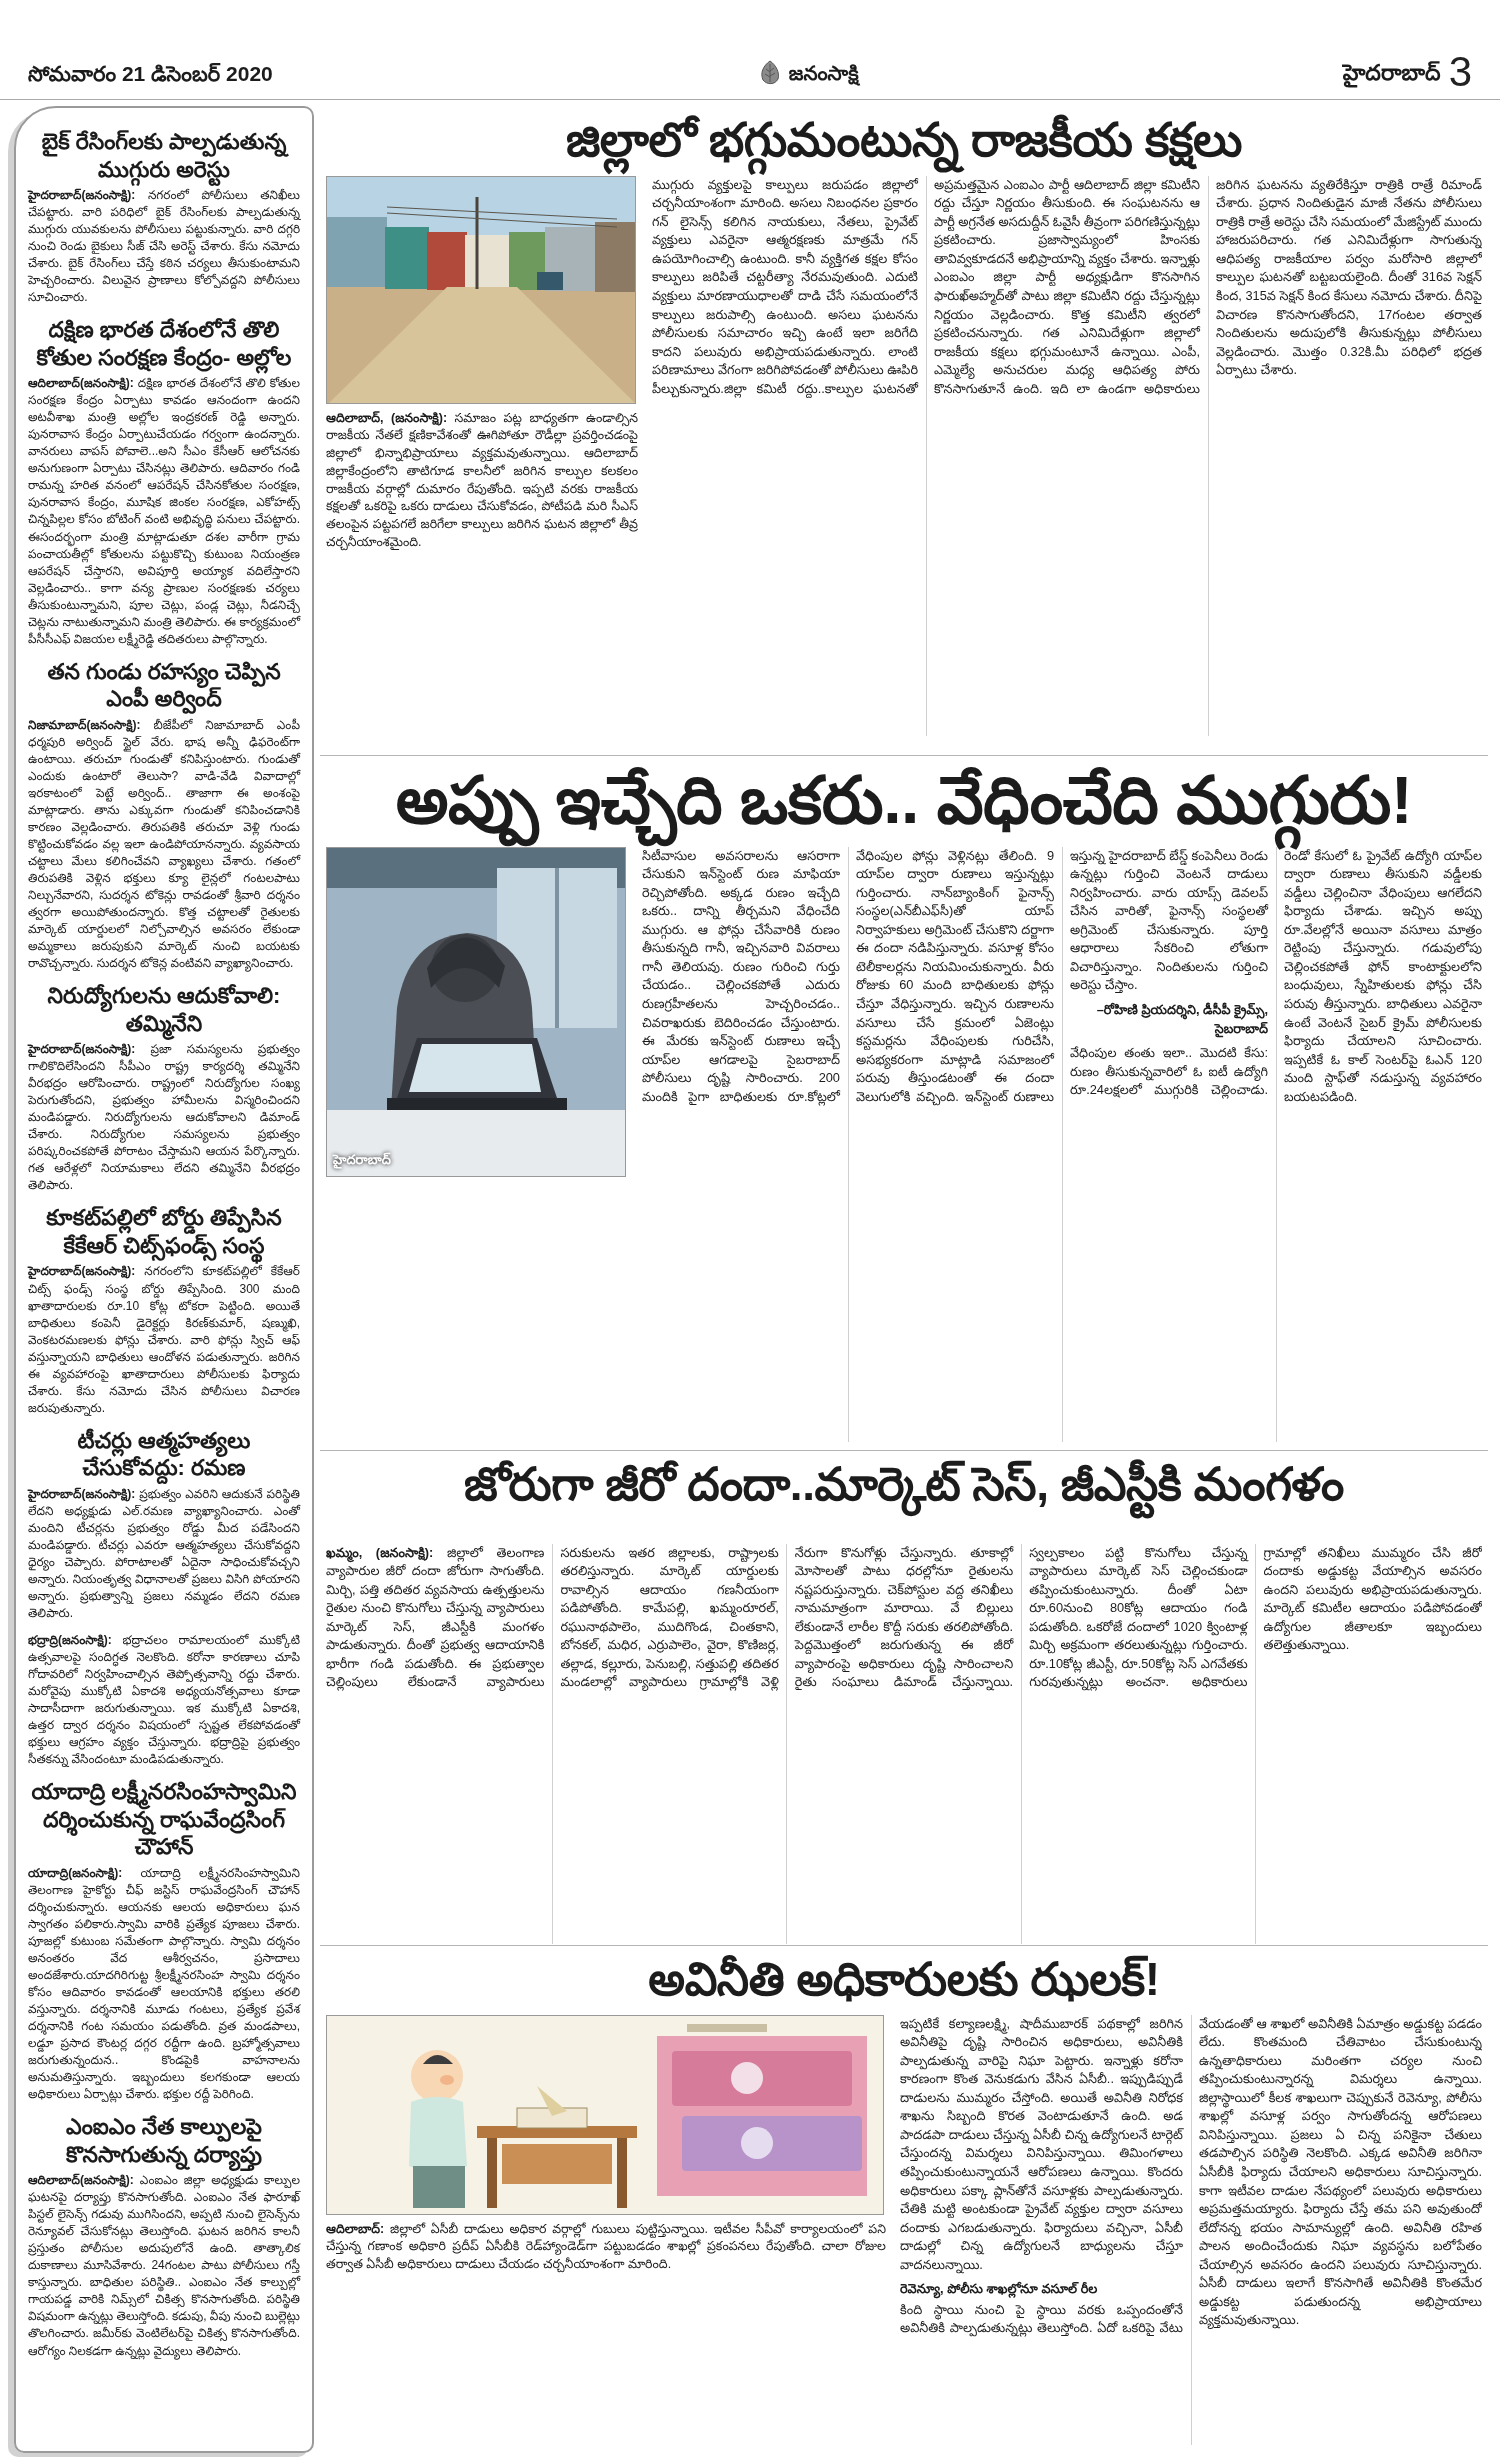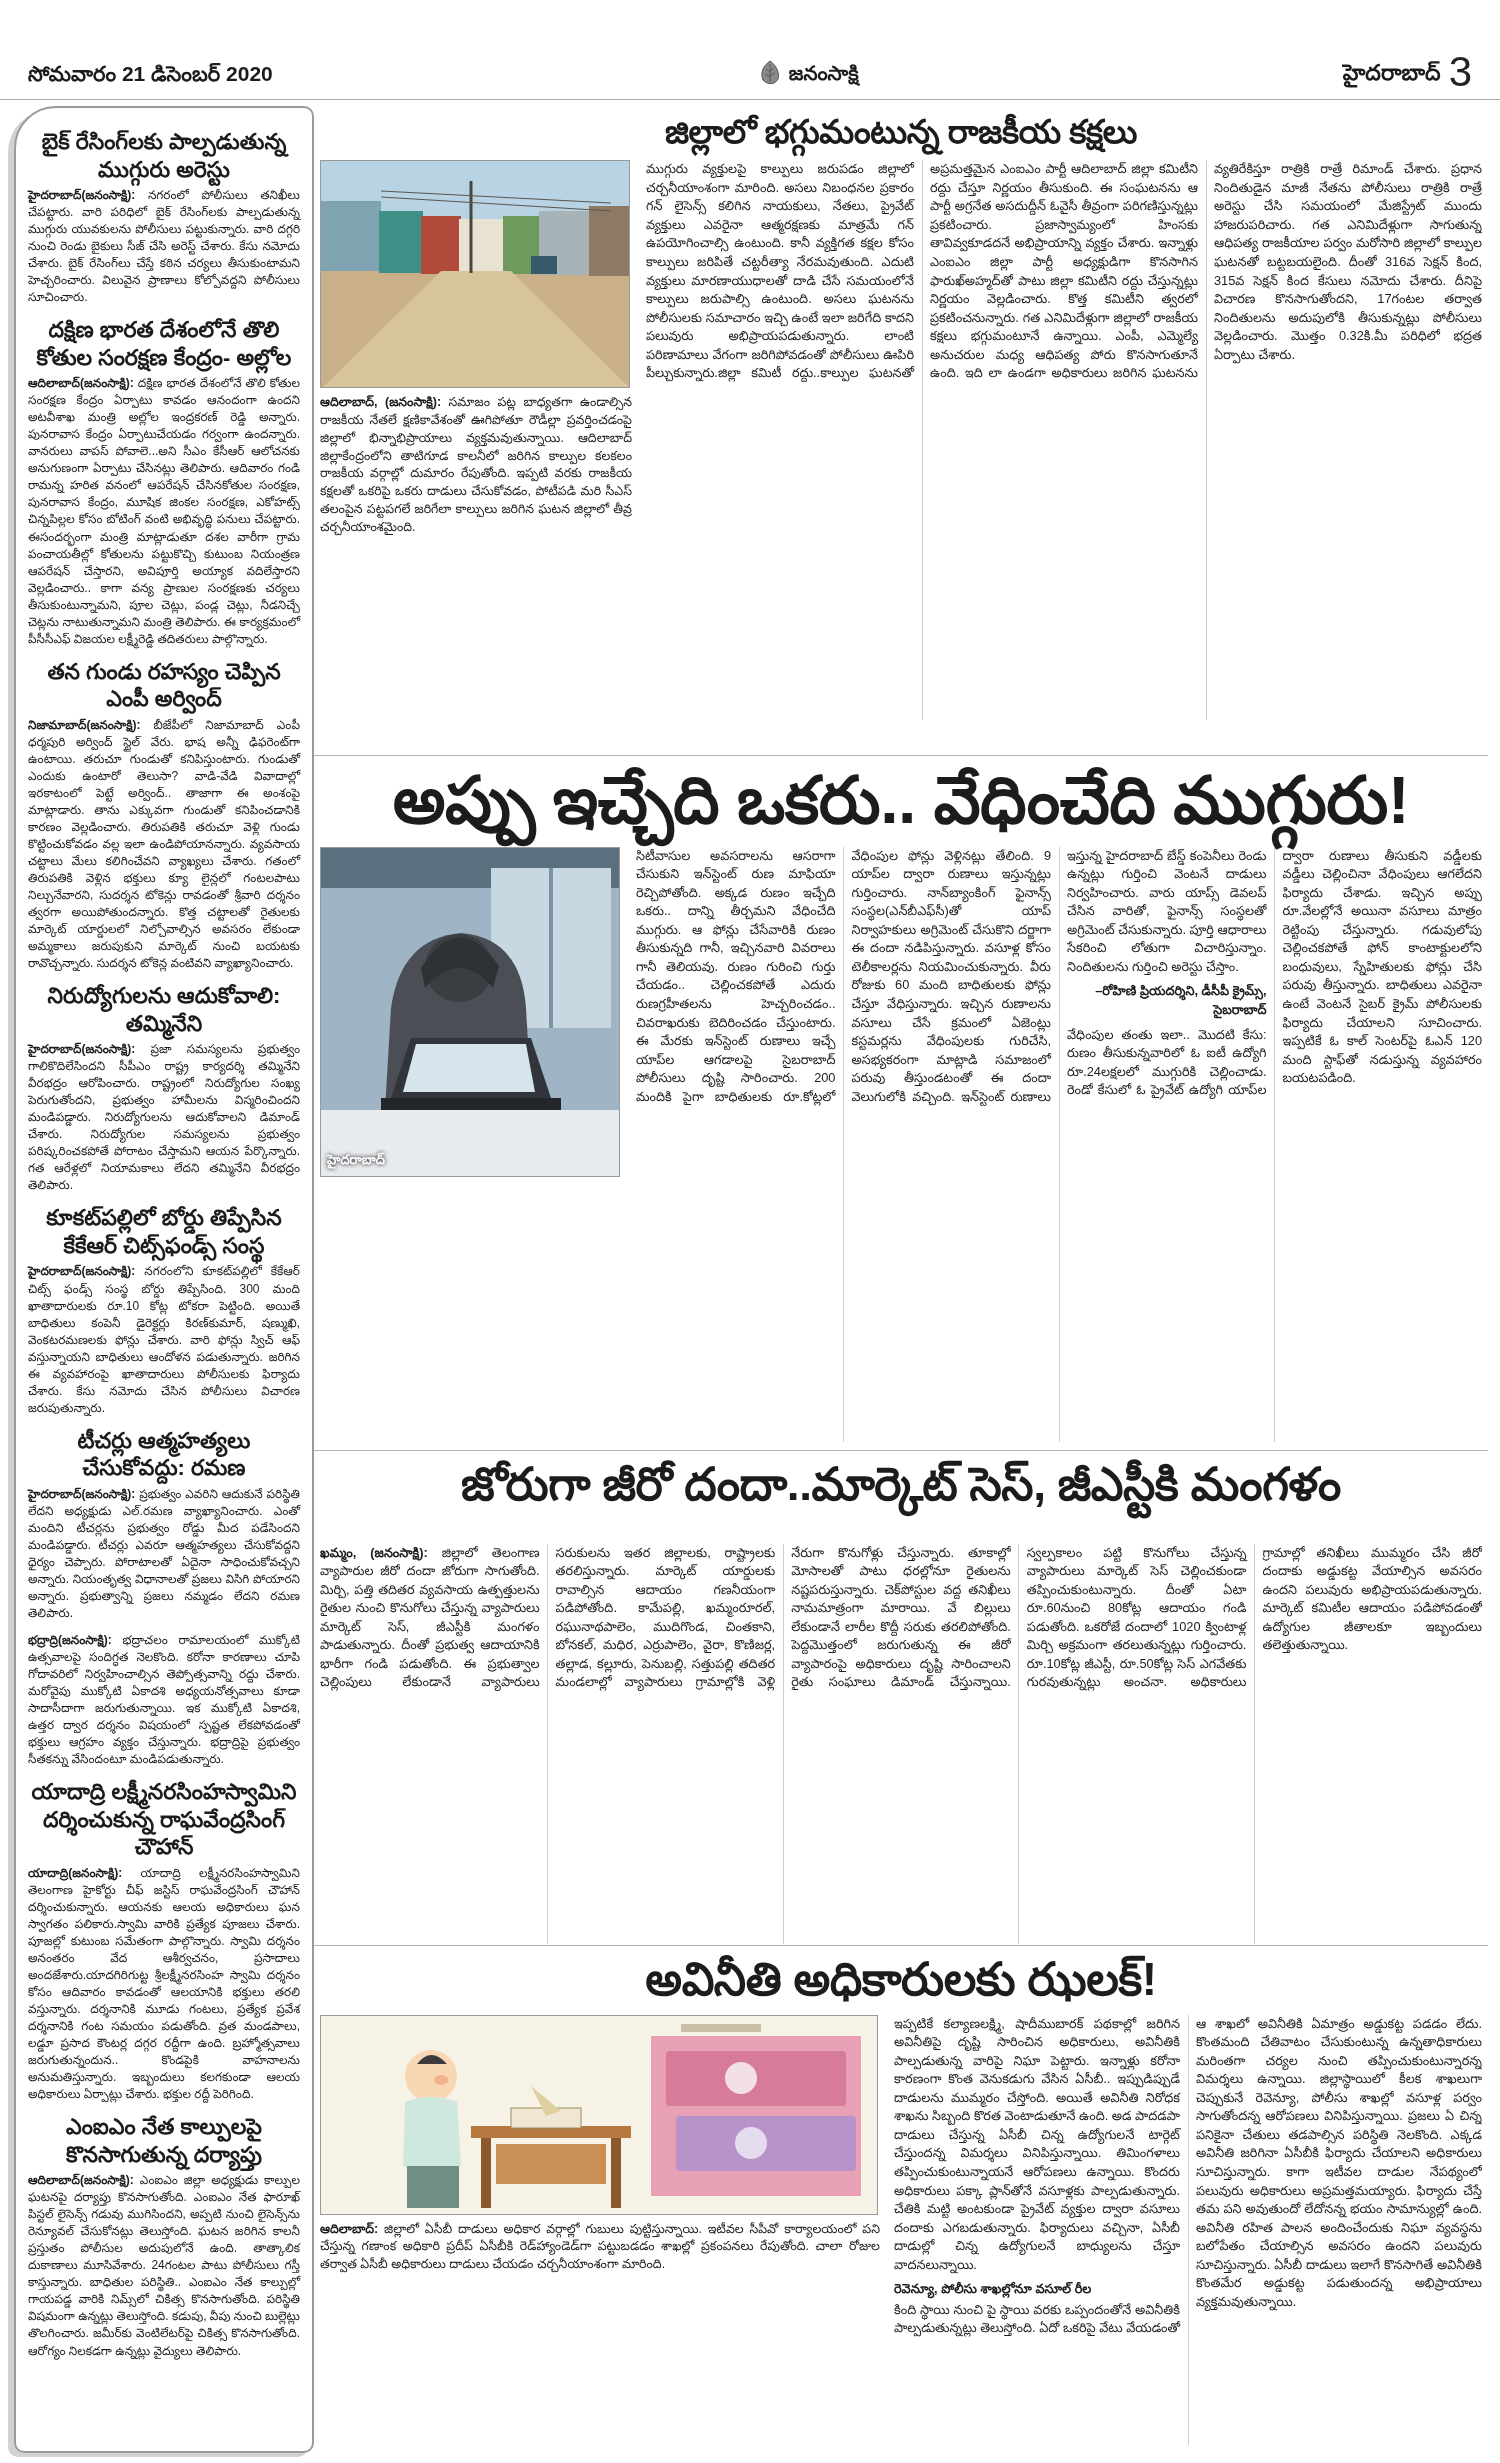--- a/index.html
+++ b/index.html
@@ -7,32 +7,32 @@
   .page { width:1500px; height:2463px; background:#ffffff; margin:0 auto; position:relative;
           color:#1c1c1c; overflow:hidden; }
   
   .hdr { height:100px; display:flex; align-items:flex-end; justify-content:space-between;
          padding:0 28px 8px 28px; border-bottom:1px solid #aaa; }
   .hdr .date { font-size:21px; font-weight:bold; }
   .hdr .mast { display:flex; align-items:center; gap:6px; font-size:20px; font-weight:bold; }
   .hdr .city { font-size:22px; font-weight:bold; display:flex; align-items:flex-end; gap:8px; }
   .hdr .pno  { font-size:42px; font-weight:300; line-height:0.9; color:#222; }
   
-  .content { display:flex; height:2363px; padding:6px 12px 10px 14px; gap:0; }
+  .content { display:flex; height:2363px; padding:6px 12px 10px 14px; gap:6px; }
   .sidebar { width:300px; flex:none; border:2px solid #9a9a9a; border-radius:42px 10px 10px 10px;
              box-shadow:-6px 4px 0 #d2d2d2; padding:14px 12px; overflow:hidden; }
   .sb-art { margin-bottom:10px; }
   .sb-art h2 { font-size:22px; line-height:1.25; text-align:center; font-weight:bold; margin:6px 0 4px; }
   .sb-art p { font-size:12px; line-height:1.42; text-align:justify; }
   .dl { font-weight:bold; }
   .main { flex:1; display:flex; flex-direction:column; overflow:hidden; }
   section { overflow:hidden; border-bottom:1px solid #b5b5b5; padding:4px 6px 8px; }
   section:last-child { border-bottom:none; }
   h1.head { text-align:center; font-weight:bold; line-height:1.1; margin:4px 0 10px; letter-spacing:-0.5px; }
-  .s1 h1 { font-size:33px; }
+  .s1 h1 { font-size:47px; }
   .s2 h1 { font-size:66px; }
   .s3 h1 { font-size:46px; }
   .s4 h1 { font-size:46px; }
   .artrow { display:flex; gap:14px; }
   .figcol { flex:none; }
   figure { border:1px solid #999; background:#ddd; position:relative; overflow:hidden; }
   figcaption, .cap { font-size:12.5px; line-height:1.42; text-align:justify; margin-top:6px; }
   .cols { flex:1; column-gap:16px; column-rule:1px solid #cfcfcf; font-size:12.8px;
           line-height:1.45; text-align:justify; overflow:hidden; }
   .c3 { column-count:3; } .c4 { column-count:4; } .c5 { column-count:5;margin-top:34px; } .c2 { column-count:2; }

